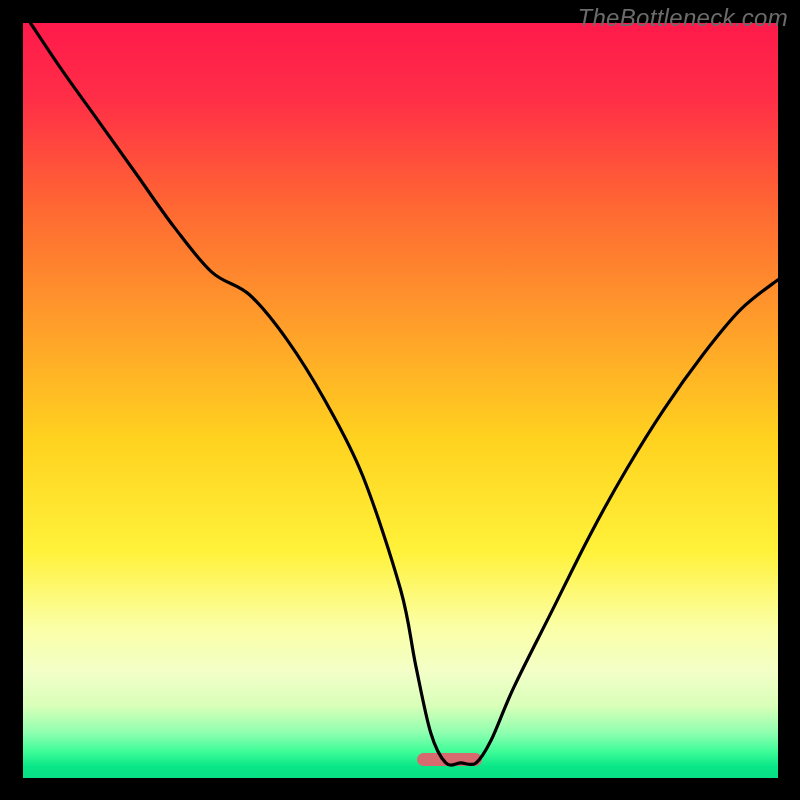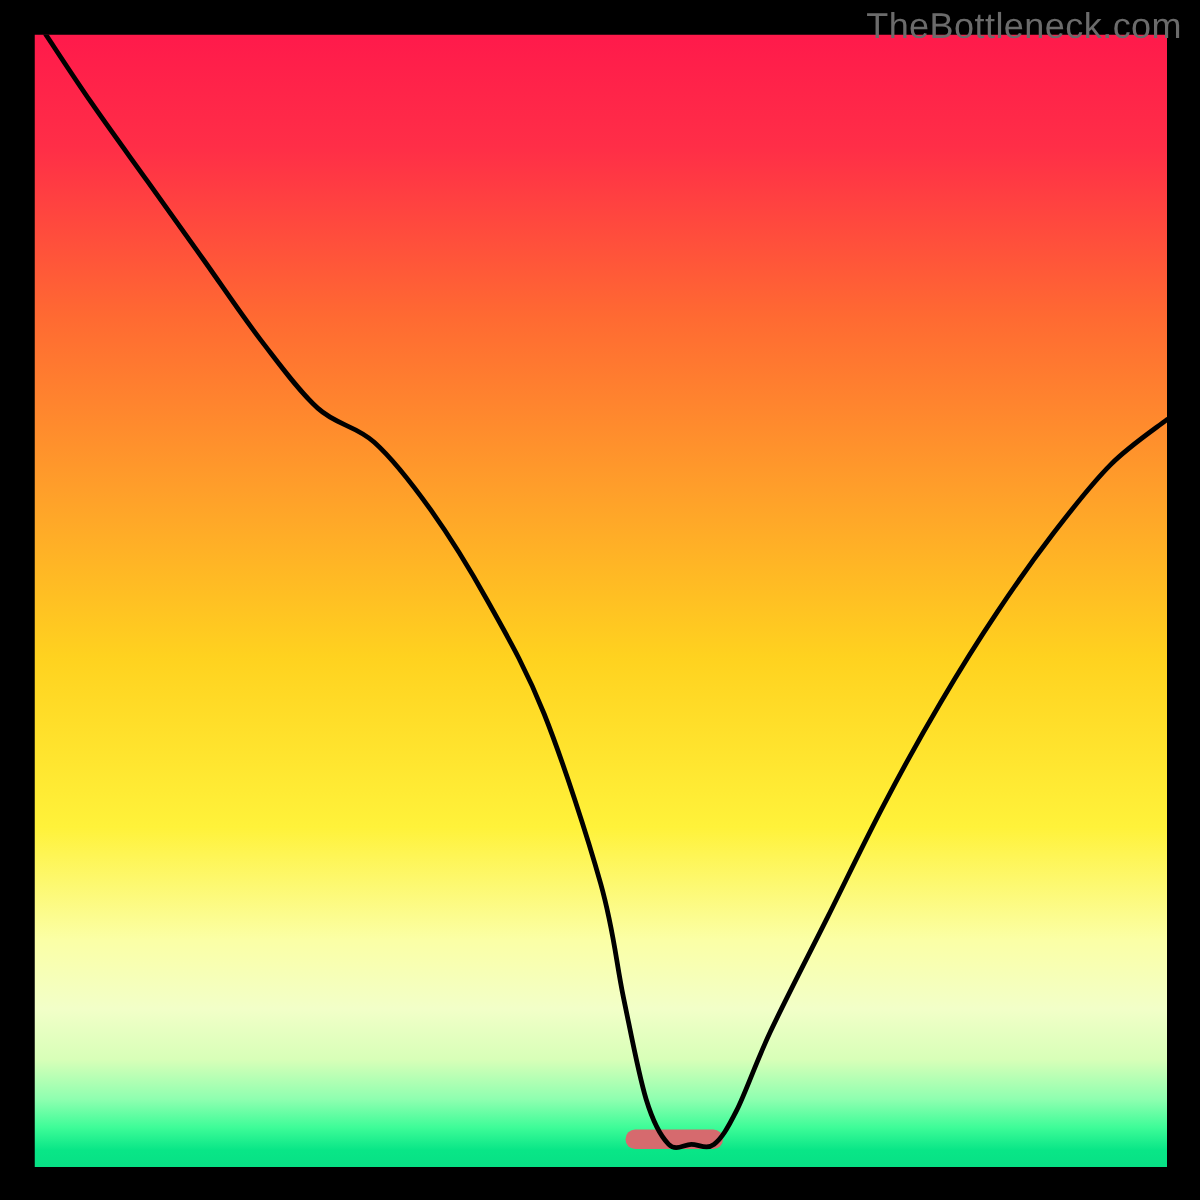--- a/index.html
+++ b/index.html
@@ -9,20 +9,21 @@
     height: 800px;
     background: #000;
     overflow: hidden;
     font-family: Arial, Helvetica, sans-serif;
   }
   .frame {
     position: relative;
     width: 800px;
     height: 800px;
     background: #000;
+    font-style: italic;
   }
   .watermark {
     position: absolute;
     top: 4px;
     right: 12px;
     color: #6b6b6b;
     font-size: 24px;
     font-weight: 500;
     letter-spacing: 0.3px;
     z-index: 10;

